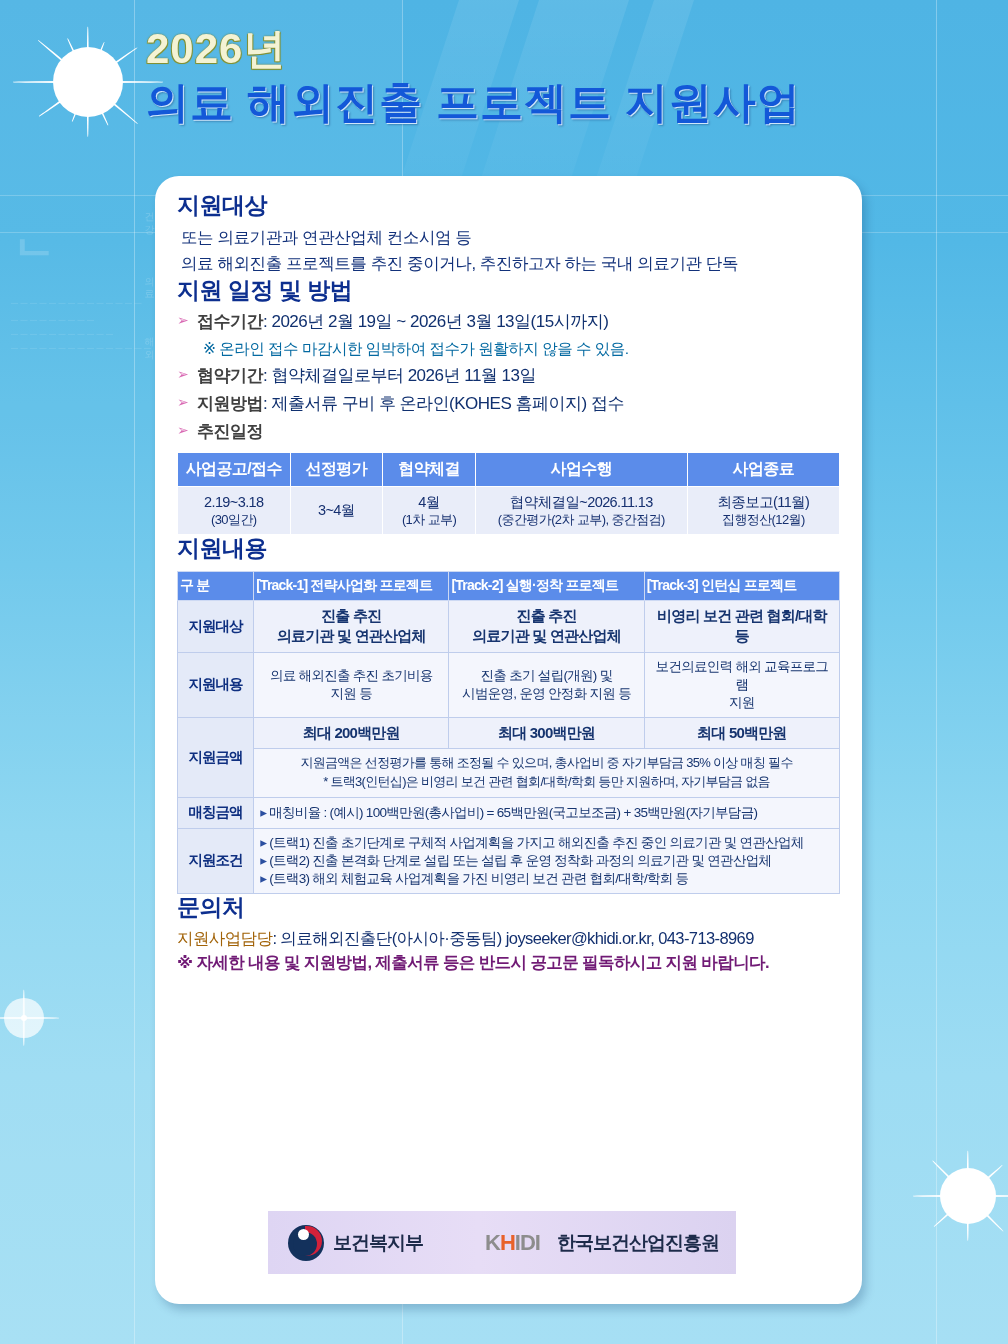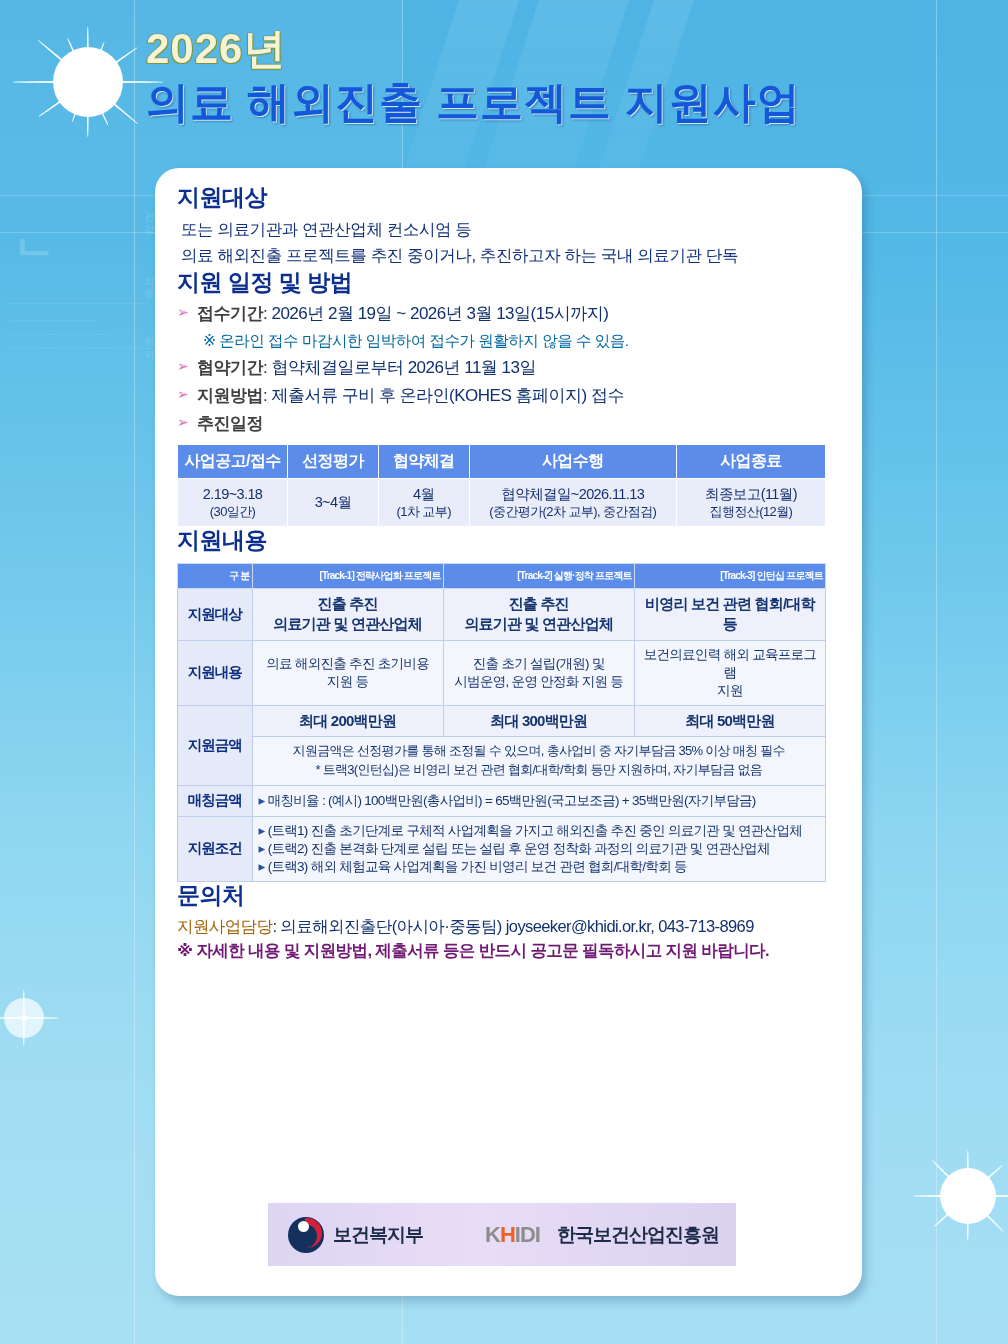--- a/index.html
+++ b/index.html
@@ -58,24 +58,24 @@
     text-shadow:0 0 2px #6b7a2a,1px 1px 0 #8a9a3a,-1px 1px 0 #8a9a3a;
   }
   .title-main{
     margin-top:8px;font-size:43px;font-weight:bold;color:#1358d8;letter-spacing:1px;
     line-height:1.15;white-space:nowrap;
     text-shadow:1px 1px 0 #cfe6fb,2px 2px 2px rgba(0,20,80,.30);
   }
 
   
   .card{
-    position:absolute;left:155px;top:168px;width:707px;height:1128px;
+    position:absolute;left:155px;top:176px;width:707px;height:1128px;
     background:#ffffff;border-radius:24px;
     box-shadow:4px 6px 10px rgba(0,40,90,.22);
-    box-sizing:border-box;padding:16px 36px 0 22px;
+    box-sizing:border-box;padding:16px 22px 0 22px;
   }
 
   .h2{
     color:#0d2f8f;font-size:23px;font-weight:bold;letter-spacing:-.5px;
     margin:0 0 6px 0;line-height:1.2;
   }
   .h2.gap{}
   .body-line{color:#12317a;font-size:16.5px;line-height:1.45;letter-spacing:-.4px;margin:0 0 2px 4px;}
 
   .blist{margin:6px 0 0 0;padding:0;list-style:none;}
@@ -95,22 +95,22 @@
     background-size:4px 4px;
   }
   .tbl-sched td{
     background:#e9edf9;color:#163070;font-size:14.5px;letter-spacing:-.6px;
     padding:6px 2px;border:1px solid #ffffff;text-align:center;line-height:1.3;
   }
   .tbl-sched td .sm{font-size:13px;display:block;}
 
   .tbl-main{margin-top:8px;border:1px solid #9fb4e4;}
   .tbl-main th.hd{
-    background:#5b8cea;color:#fff;font-size:10px;font-weight:bold;letter-spacing:-.8px;
-    padding:5px 2px;border:1px solid #cdd9f3;text-align:right;
+    background:#5b8cea;color:#fff;font-size:14px;font-weight:bold;letter-spacing:-.8px;
+    padding:5px 2px;border:1px solid #cdd9f3;text-align:left;
     background-image:radial-gradient(rgba(255,255,255,.22) .6px,rgba(255,255,255,0) .7px);
     background-size:4px 4px;
   }
   .tbl-main td{
     border:1px solid #bfcdec;color:#16346f;font-size:13.5px;letter-spacing:-.7px;
     padding:5px 6px;text-align:center;line-height:1.35;background:#f4f6fd;
   }
   .tbl-main td.rowhd{
     background:#e4eaf8;font-weight:bold;color:#0e2f80;font-size:14.5px;letter-spacing:-1px;
   }

